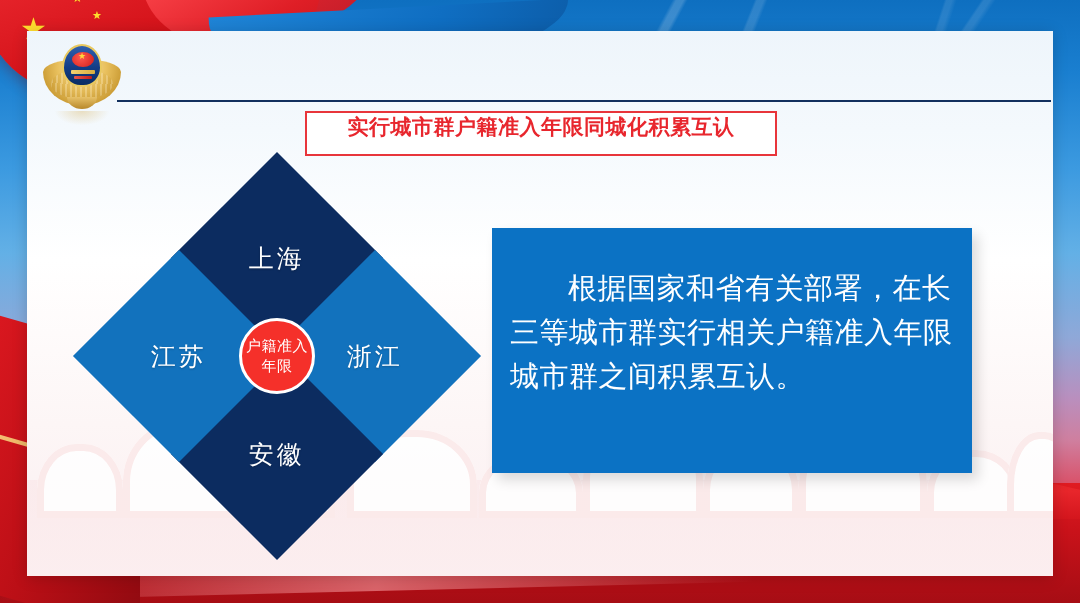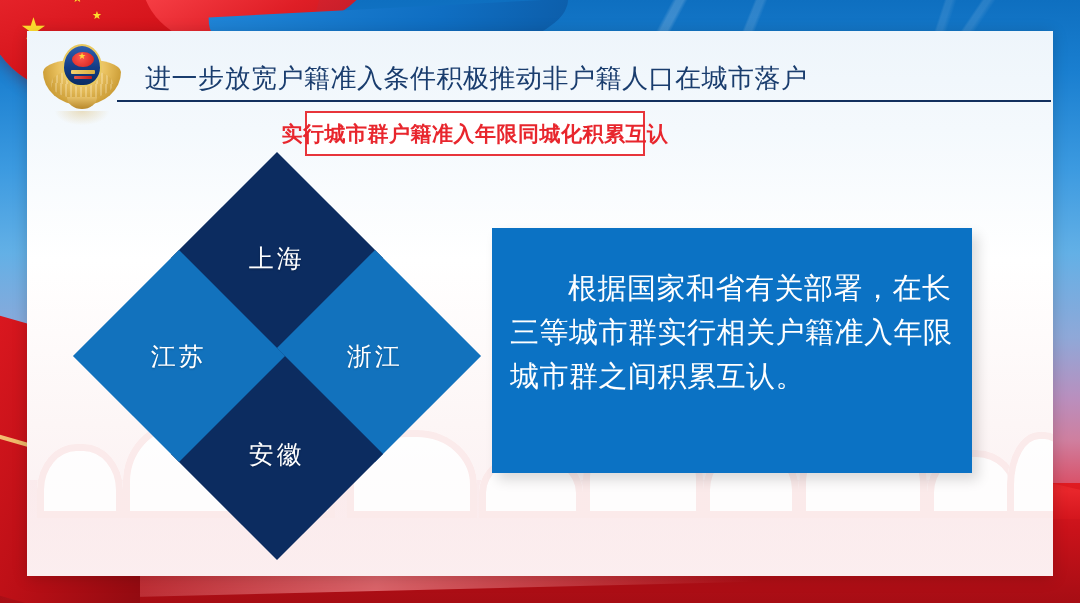--- a/index.html
+++ b/index.html
@@ -90,23 +90,23 @@
   .em-bar2{position:absolute;left:10px;top:30px;width:18px;height:3px;border-radius:1px;
       background:linear-gradient(90deg,#e7554c,#c21b18);}
   .em-glow{position:absolute;left:12px;top:72px;width:54px;height:14px;
       background:radial-gradient(ellipse at 50% 0%,rgba(220,190,120,.45),rgba(255,255,255,0) 72%);}
 
   .title{position:absolute;left:118px;top:30px;font-size:26px;color:#1a3d6e;
       letter-spacing:.5px;white-space:nowrap;}
   .divider{position:absolute;left:90px;top:69px;width:934px;height:2px;background:#12305e;}
 
   
-  .subtitle-box{position:absolute;left:278px;top:80px;width:340px;height:45px;
+  .subtitle-box{position:absolute;left:278px;top:80px;width:472px;height:45px;
       border:2px solid #e8353b;background:#ffffff;box-sizing:border-box;
-      display:flex;align-items:center;justify-content:center;}
+      display:flex;justify-content:center;}
   .subtitle-text{font-size:21px;font-weight:bold;color:#e8262d;letter-spacing:.5px;white-space:nowrap;}
 
   
   .diamonds{position:absolute;left:50px;top:138px;width:400px;height:372px;}
   .dia{position:absolute;width:150px;height:150px;transform:rotate(45deg);
       display:flex;align-items:center;justify-content:center;}
   .dia span{transform:rotate(-45deg);color:#fff;font-size:25px;letter-spacing:3px;
       text-shadow:0 1px 2px rgba(0,0,0,.22);}
   .dia-top{left:125px;top:14px;background:#0c2c60;}
   .dia-bottom{left:125px;top:210px;background:#0c2c60;}
@@ -180,40 +180,42 @@
       <div class="em-base"></div>
       <div class="em-shield">
         <div class="em-red"></div>
         <div class="em-star">★</div>
         <div class="em-bar"></div>
         <div class="em-bar2"></div>
       </div>
       <div class="em-glow"></div>
     </div>
 
-    <div class="title">进一步放宽户籍准入条件积极推动非户籍人口在城市落户</div>
     <div class="divider"></div>
 
     <div class="subtitle-box">
       <span class="subtitle-text">实行城市群户籍准入年限同城化积累互认</span>
     </div>
 
     <div class="diamonds">
       <div class="dia dia-top">
         <span>上海</span>
       </div>
       <div class="dia dia-right">
         <span>浙江</span>
       </div>
       <div class="dia dia-bottom">
         <span>安徽</span>
       </div>
       <div class="dia dia-left">
         <span>江苏</span>
       </div>
+      <div class="hub">
+        <span>户籍准入年限</span>
+      </div>
     </div>
 
     <div class="content-card">
       <div class="content-text">根据国家和省有关部署，在长三等城市群实行相关户籍准入年限城市群之间积累互认。</div>
     </div>
 
 
   </div>
 </div>
 

